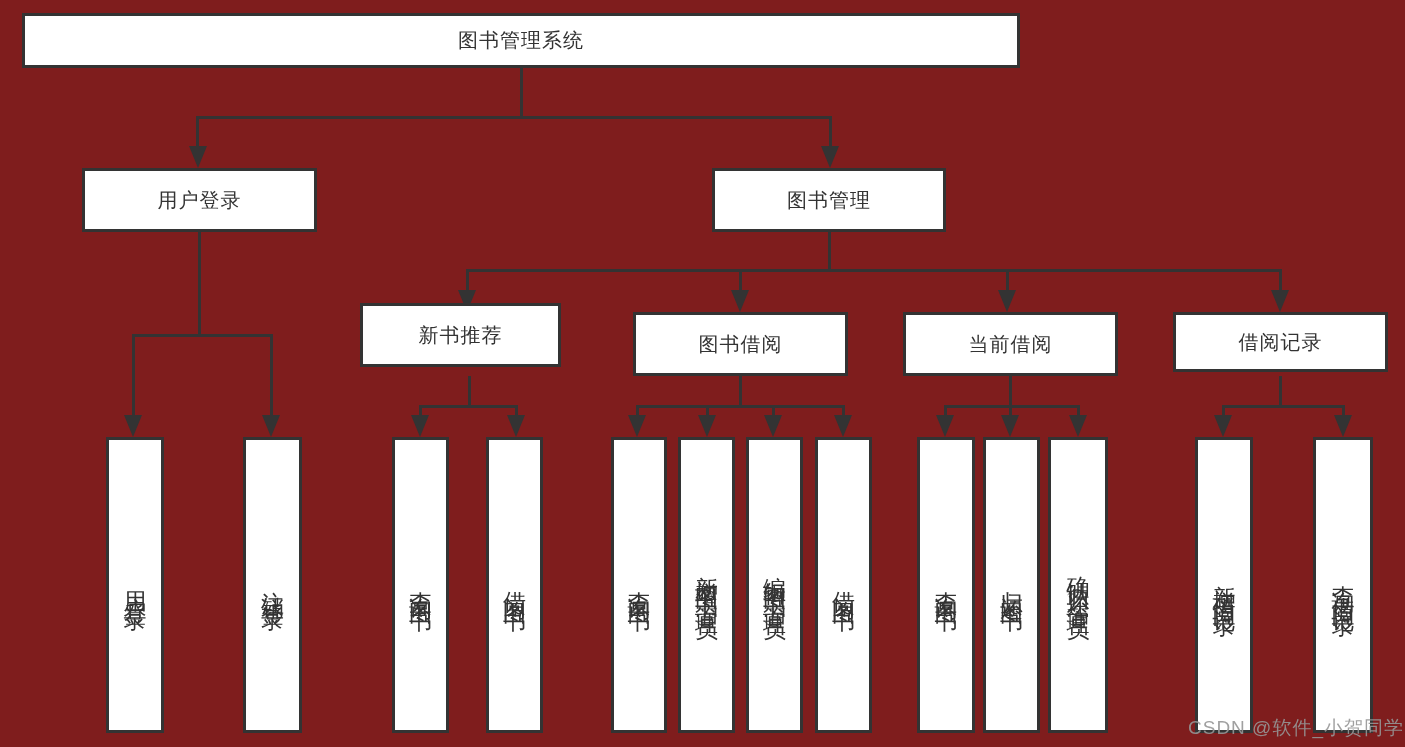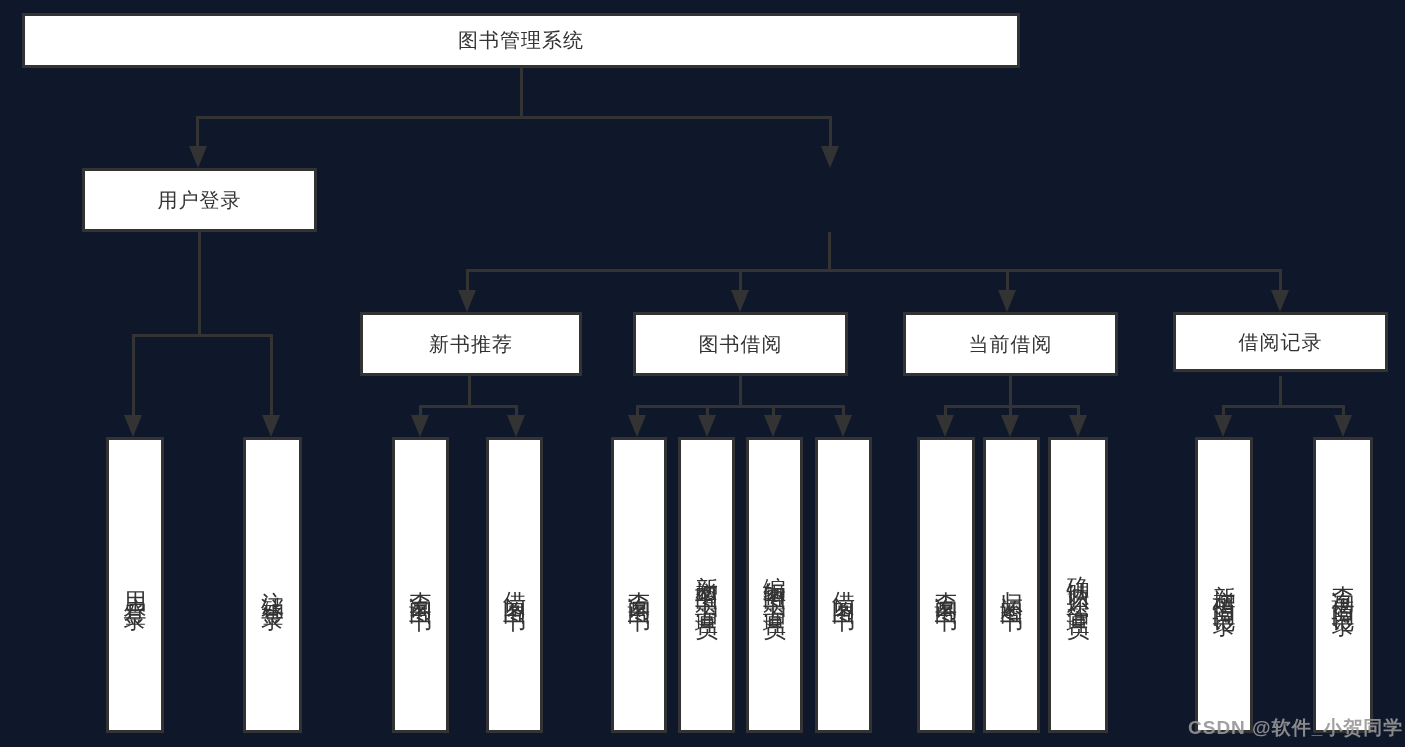--- a/index.html
+++ b/index.html
@@ -1,20 +1,20 @@
 <!DOCTYPE html>
 <html><head>
 <meta charset="utf-8">
 <style>
   html, body { margin: 0; padding: 0; background: #ffffff; }
   .canvas {
     position: relative;
     width: 1405px;
     height: 747px;
-    background: #0f172a;
+    background: #7f1d1d;
     font-family: "Liberation Sans", "DejaVu Sans", sans-serif;
     overflow: hidden;
     color: #333333;
   }
   .node {
     position: absolute;
     box-sizing: border-box;
     border: 3px solid #333333;
     background: #ffffff;
     display: flex;
@@ -47,21 +47,20 @@
   }
   .watermark {
     position: absolute;
     left: 1188px;
     top: 715px;
     font-size: 19px;
     letter-spacing: 1px;
     color: rgba(150,150,150,0.9);
     z-index: 10;
     white-space: nowrap;
-    font-weight: bold;
   }
 </style>
 </head>
 <body>
 
 <div class="canvas">
 
   <div class="vl" style="left:520px;top:68px;width:3px;height:50px"></div>
   <div class="hl" style="left:196px;top:116px;width:636px;height:3px"></div>
   <div class="vl" style="left:196px;top:116px;width:3px;height:32px"></div>
@@ -122,22 +121,25 @@
   <div class="ah" style="left:1334px;top:415px"></div>
 
   <div class="node" style="left:22px;top:13px;width:998px;height:55px">
     <span class="hlabel root-label">图书管理系统</span>
   </div>
 
   <div class="node" style="left:82px;top:168px;width:235px;height:64px">
     <span class="hlabel">用户登录</span>
   </div>
 
+  <div class="node" style="left:712px;top:168px;width:234px;height:64px">
+    <span class="hlabel">图书管理</span>
+  </div>
 
-  <div class="node" style="left:360px;top:312px;width:222px;height:64px">
+  <div class="node" style="left:360px;top:303px;width:201px;height:64px">
     <span class="hlabel">新书推荐</span>
   </div>
 
   <div class="node" style="left:903px;top:312px;width:215px;height:64px">
     <span class="hlabel">当前借阅</span>
   </div>
 
   <div class="node" style="left:633px;top:312px;width:215px;height:64px">
     <span class="hlabel">图书借阅</span>
   </div>

